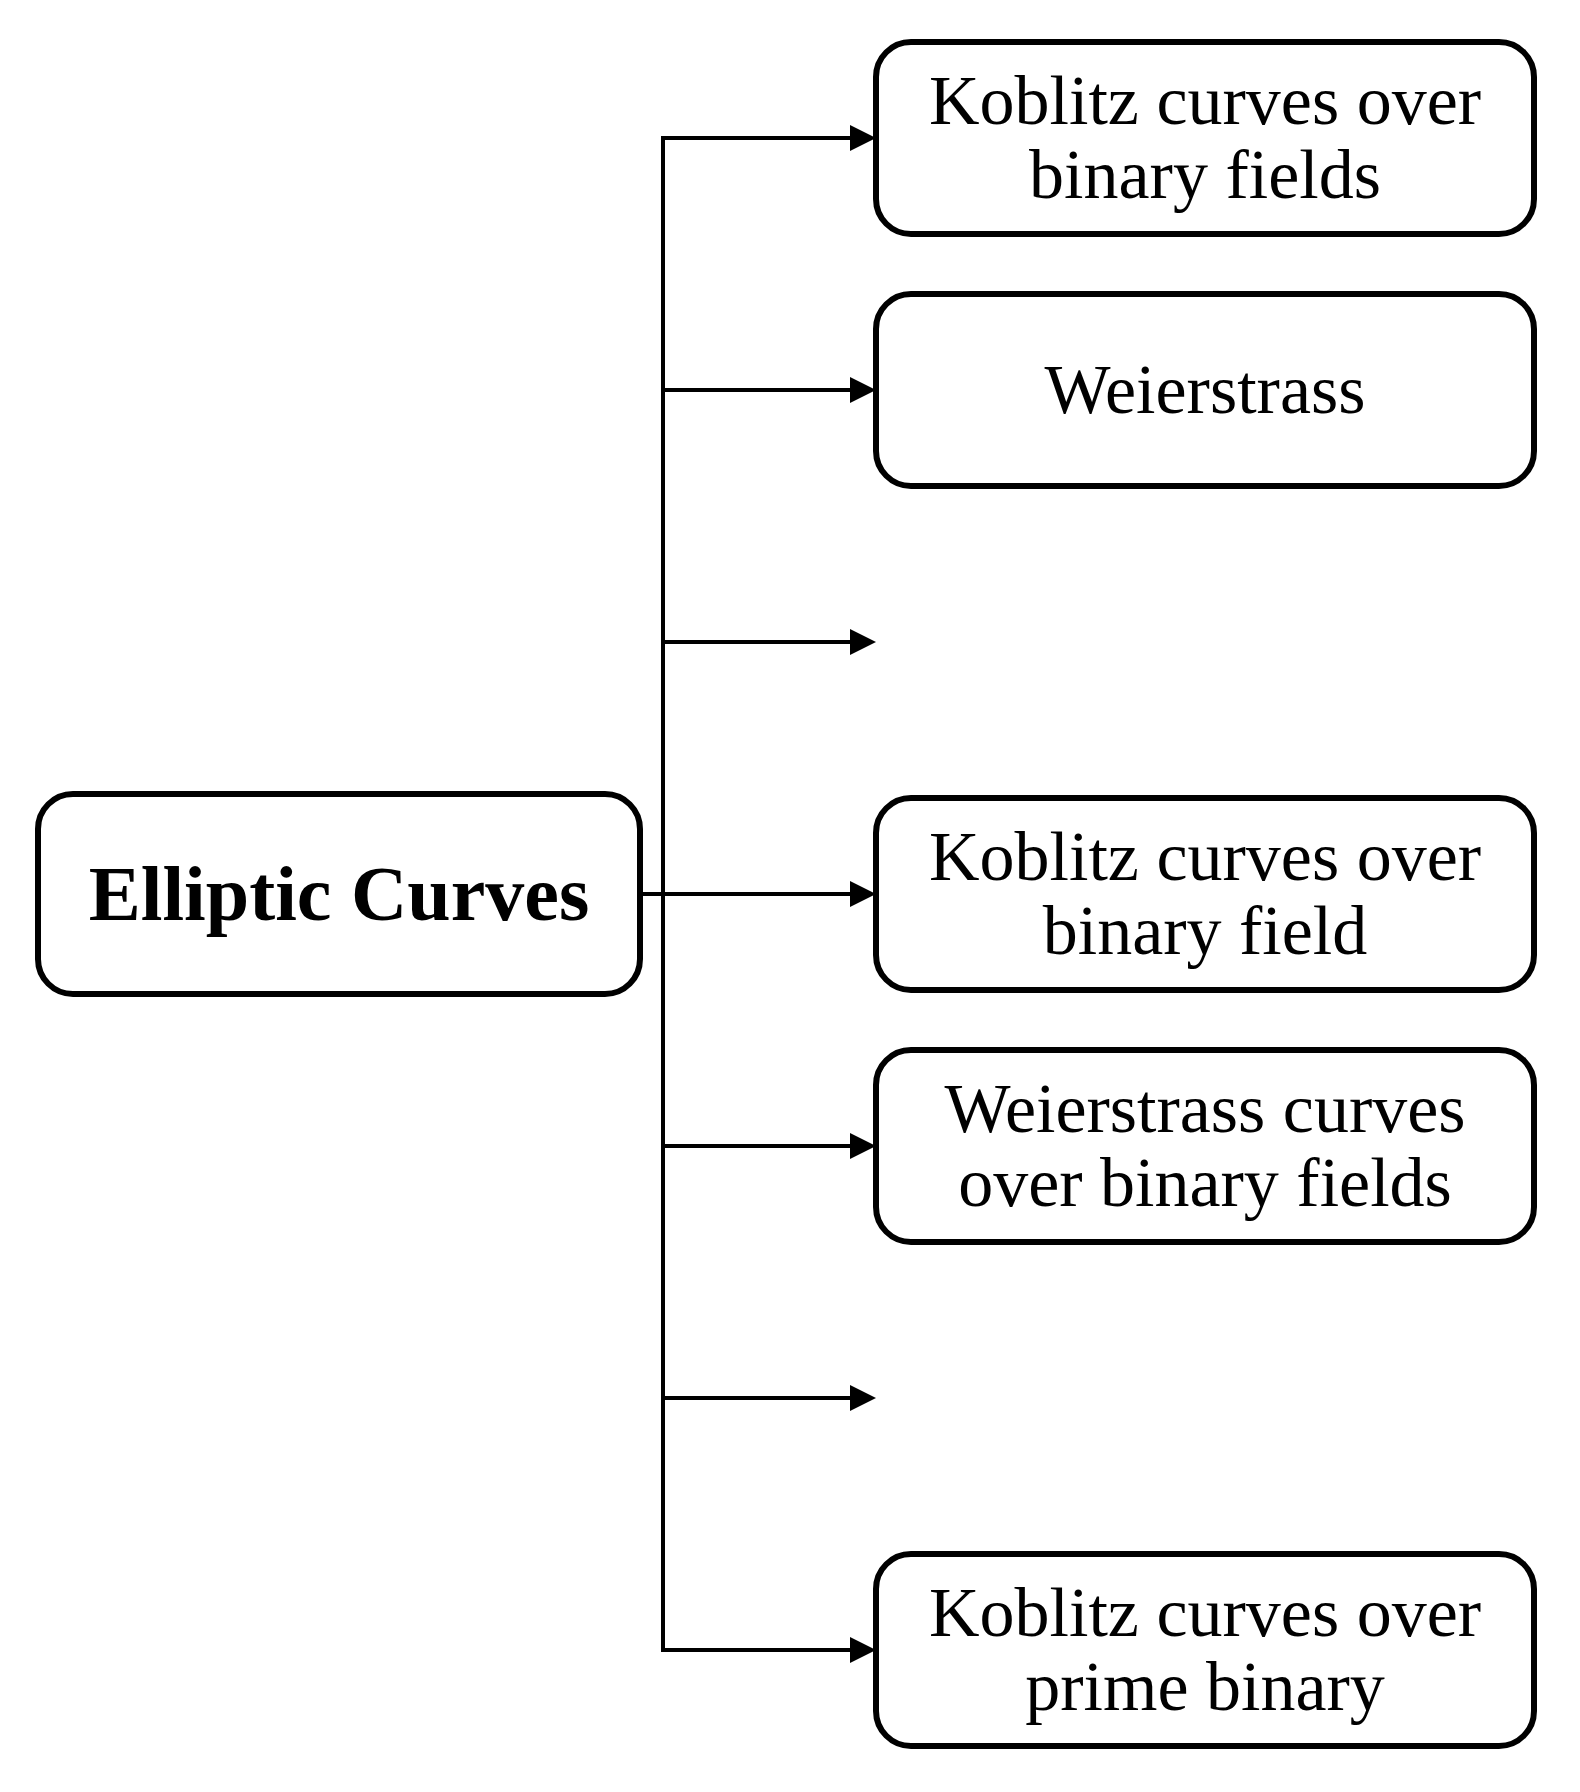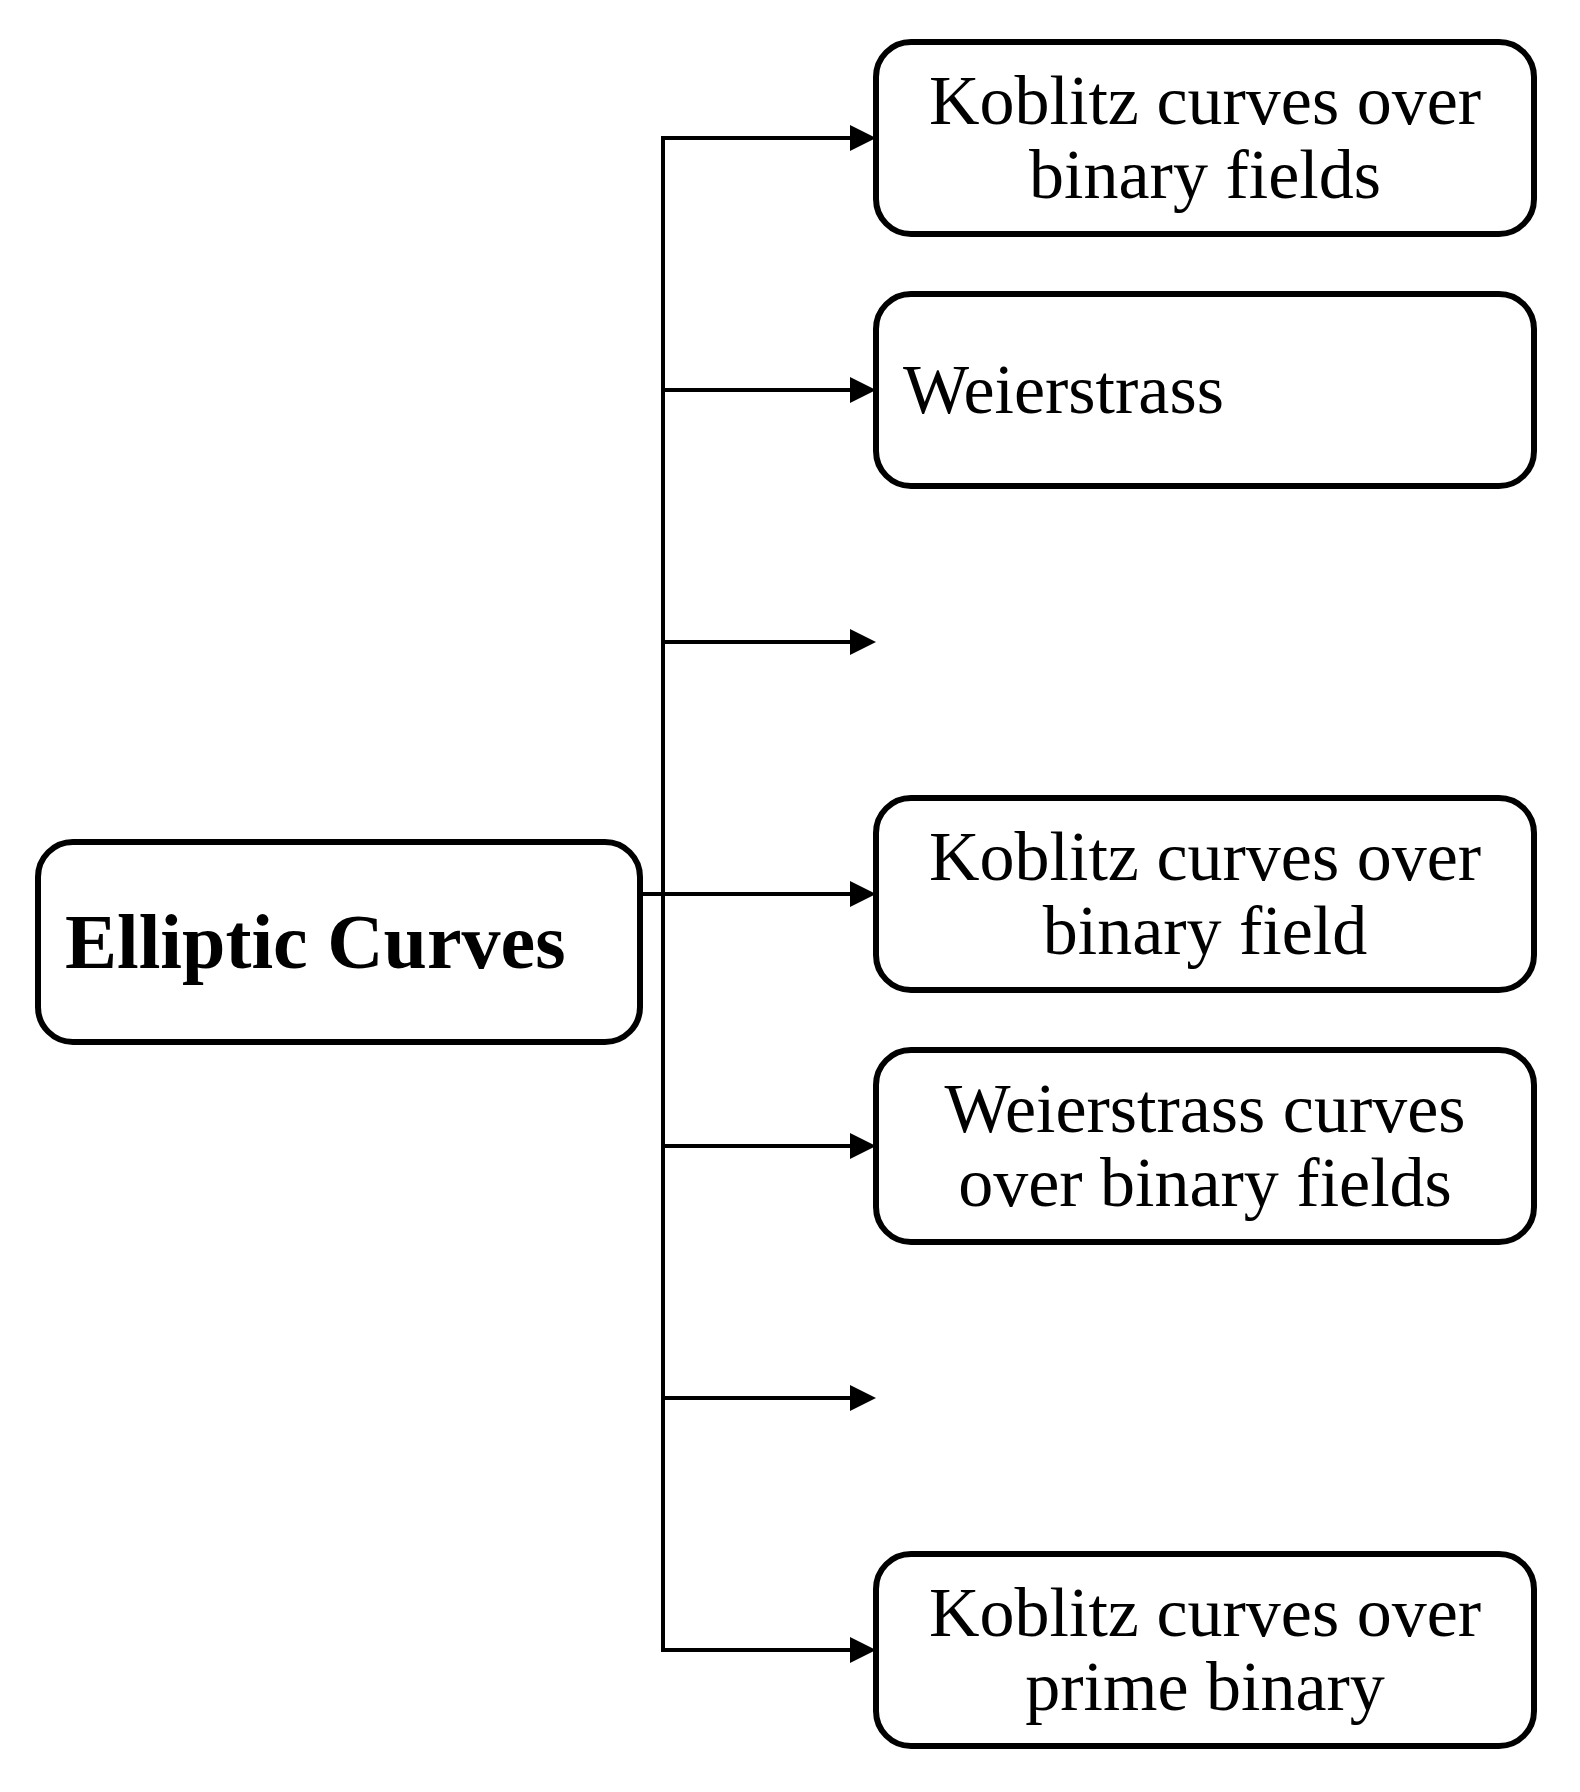--- a/index.html
+++ b/index.html
@@ -24,40 +24,39 @@
     height: 1792px;
   }
   .node {
     position: absolute;
     box-sizing: border-box;
     background: #ffffff;
     border: 6px solid #000000;
     border-radius: 38px;
     display: flex;
     align-items: center;
-    justify-content: flex-start;
+    justify-content: center;
     text-align: center;
     padding: 0 24px;
   }
   .leaf {
     left: 873px;
     width: 664px;
     height: 198px;
     font-size: 70px;
     line-height: 1.06;
   }
   .root {
     left: 35px;
     top: 791px;
     width: 608px;
     height: 206px;
     font-size: 78px;
     font-weight: bold;
     line-height: 1.0;
-    margin-top: 48px;
   }
   .label { display: inline-block; }
   svg line, svg polyline {
     stroke: #000000;
     stroke-width: 4;
   }
   svg polygon {
     fill: #000000;
     stroke: none;
   }

